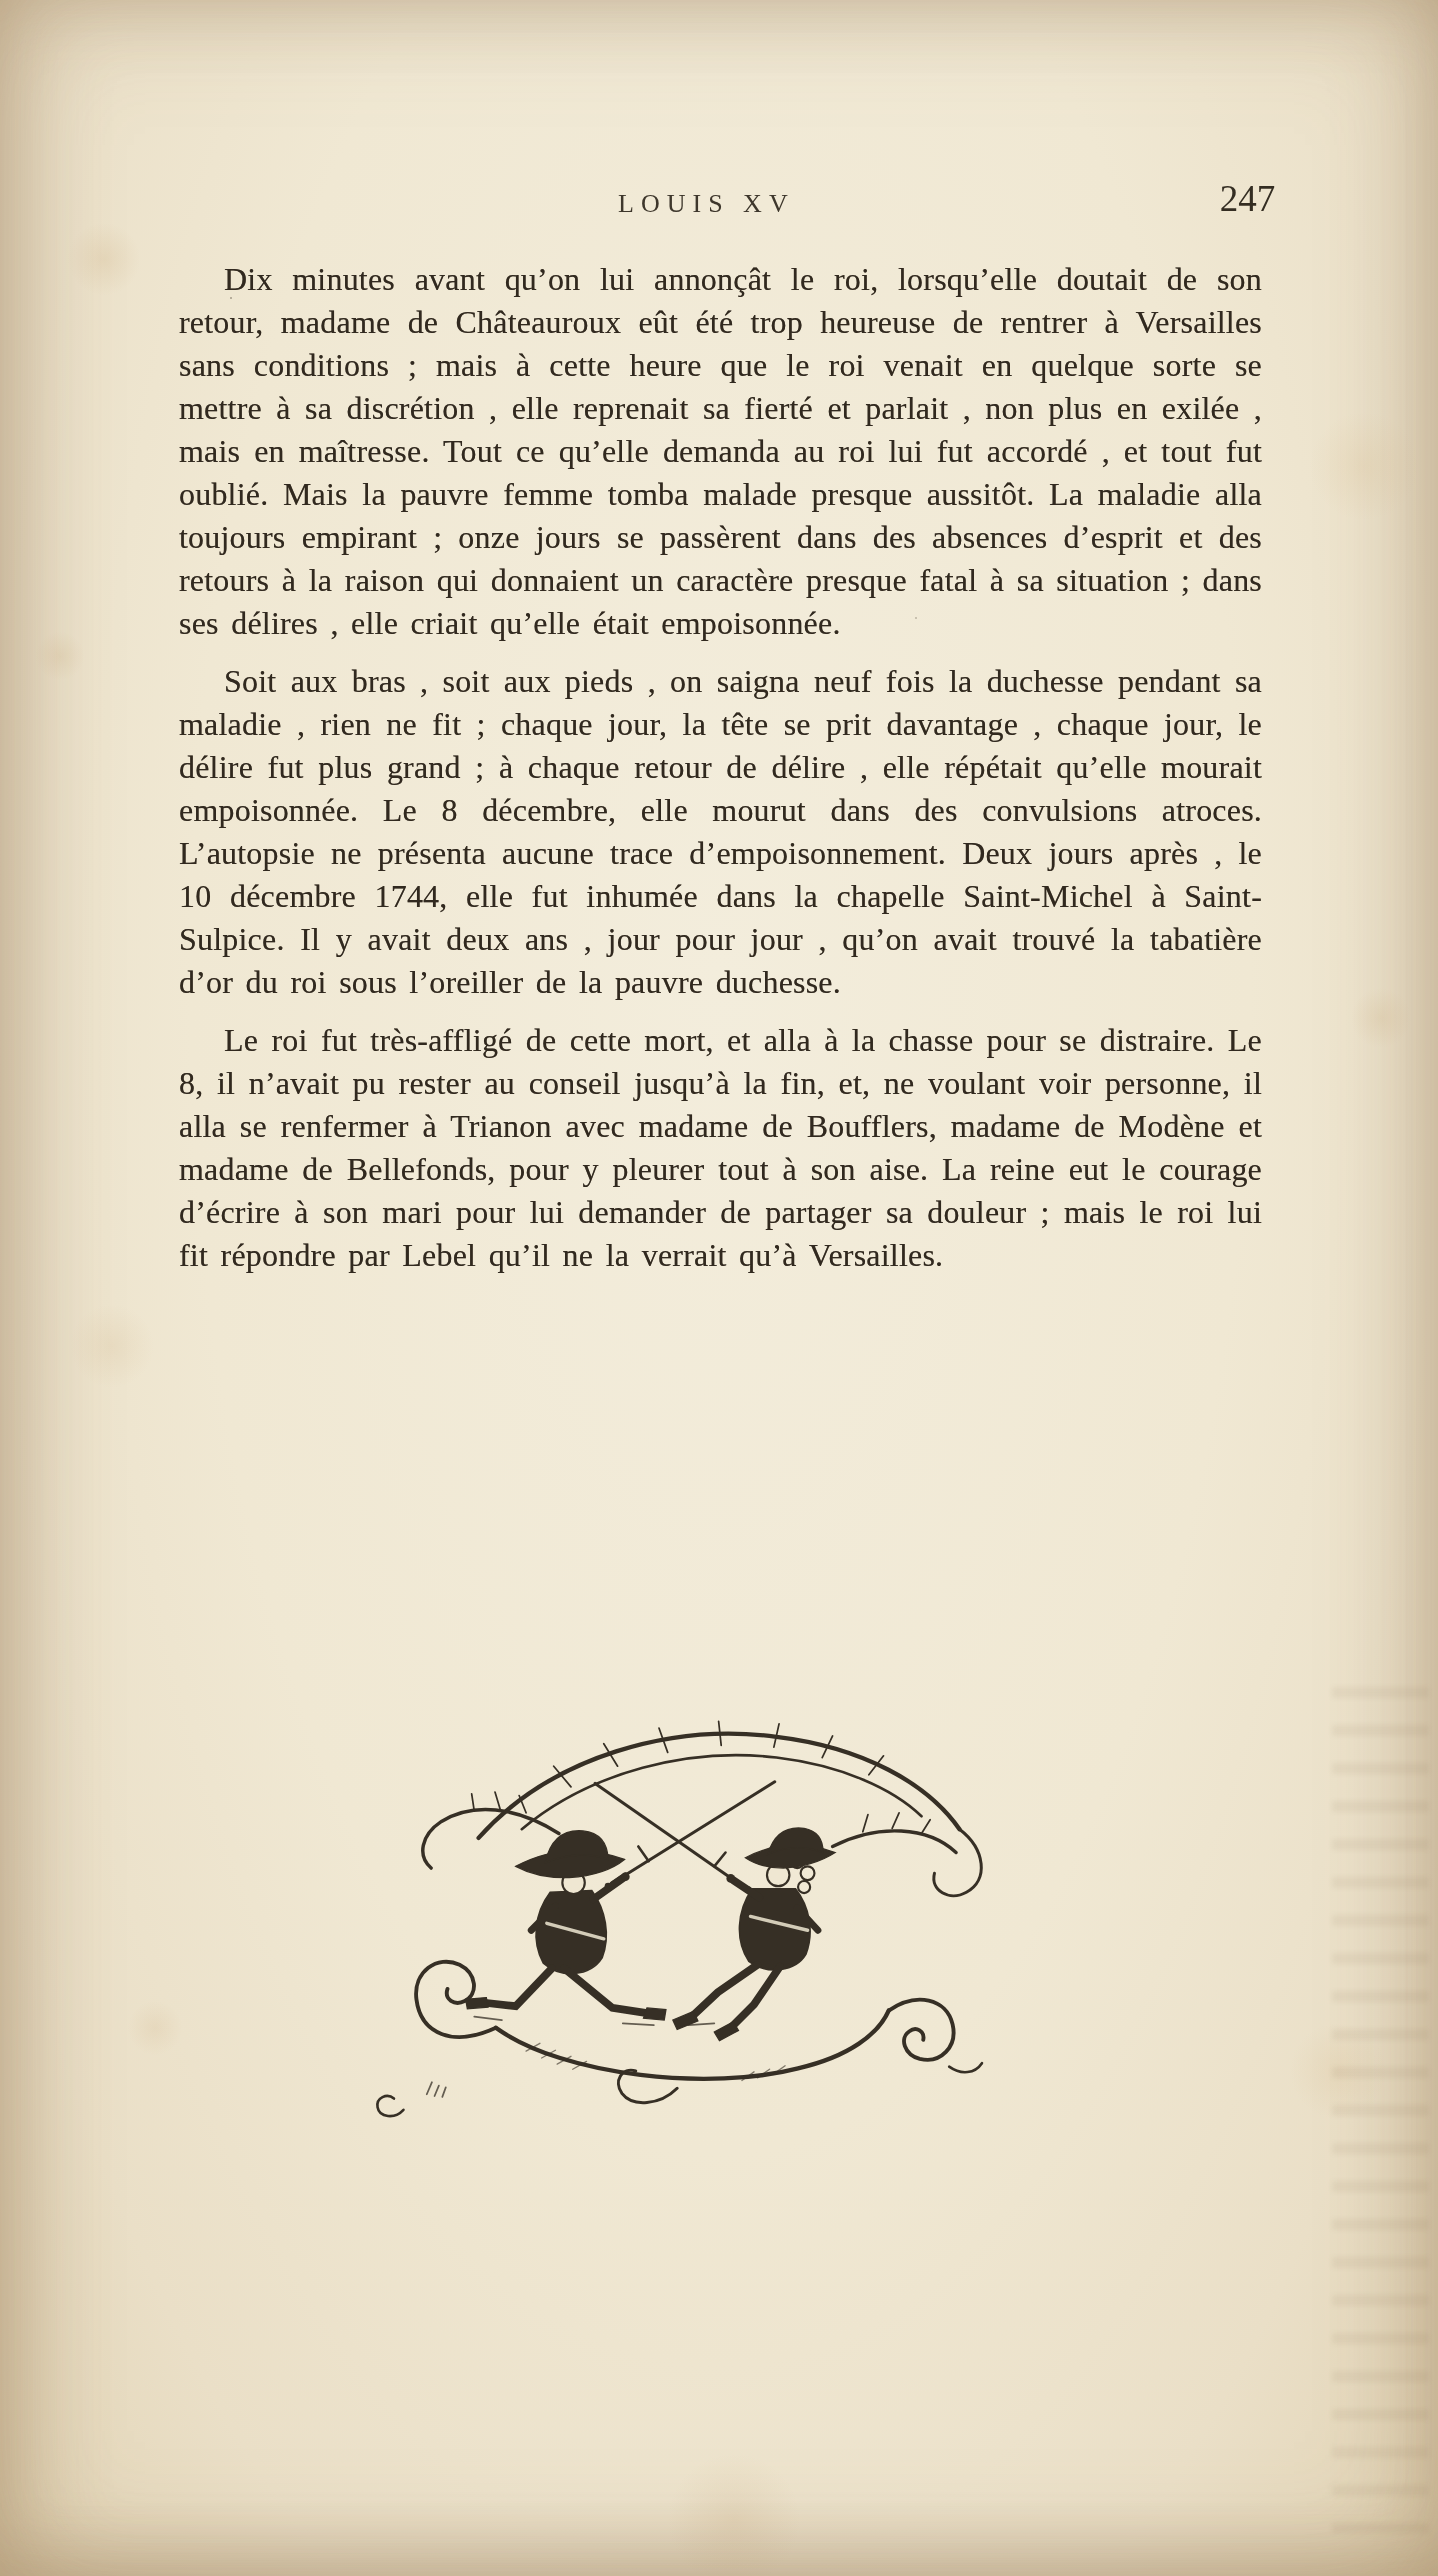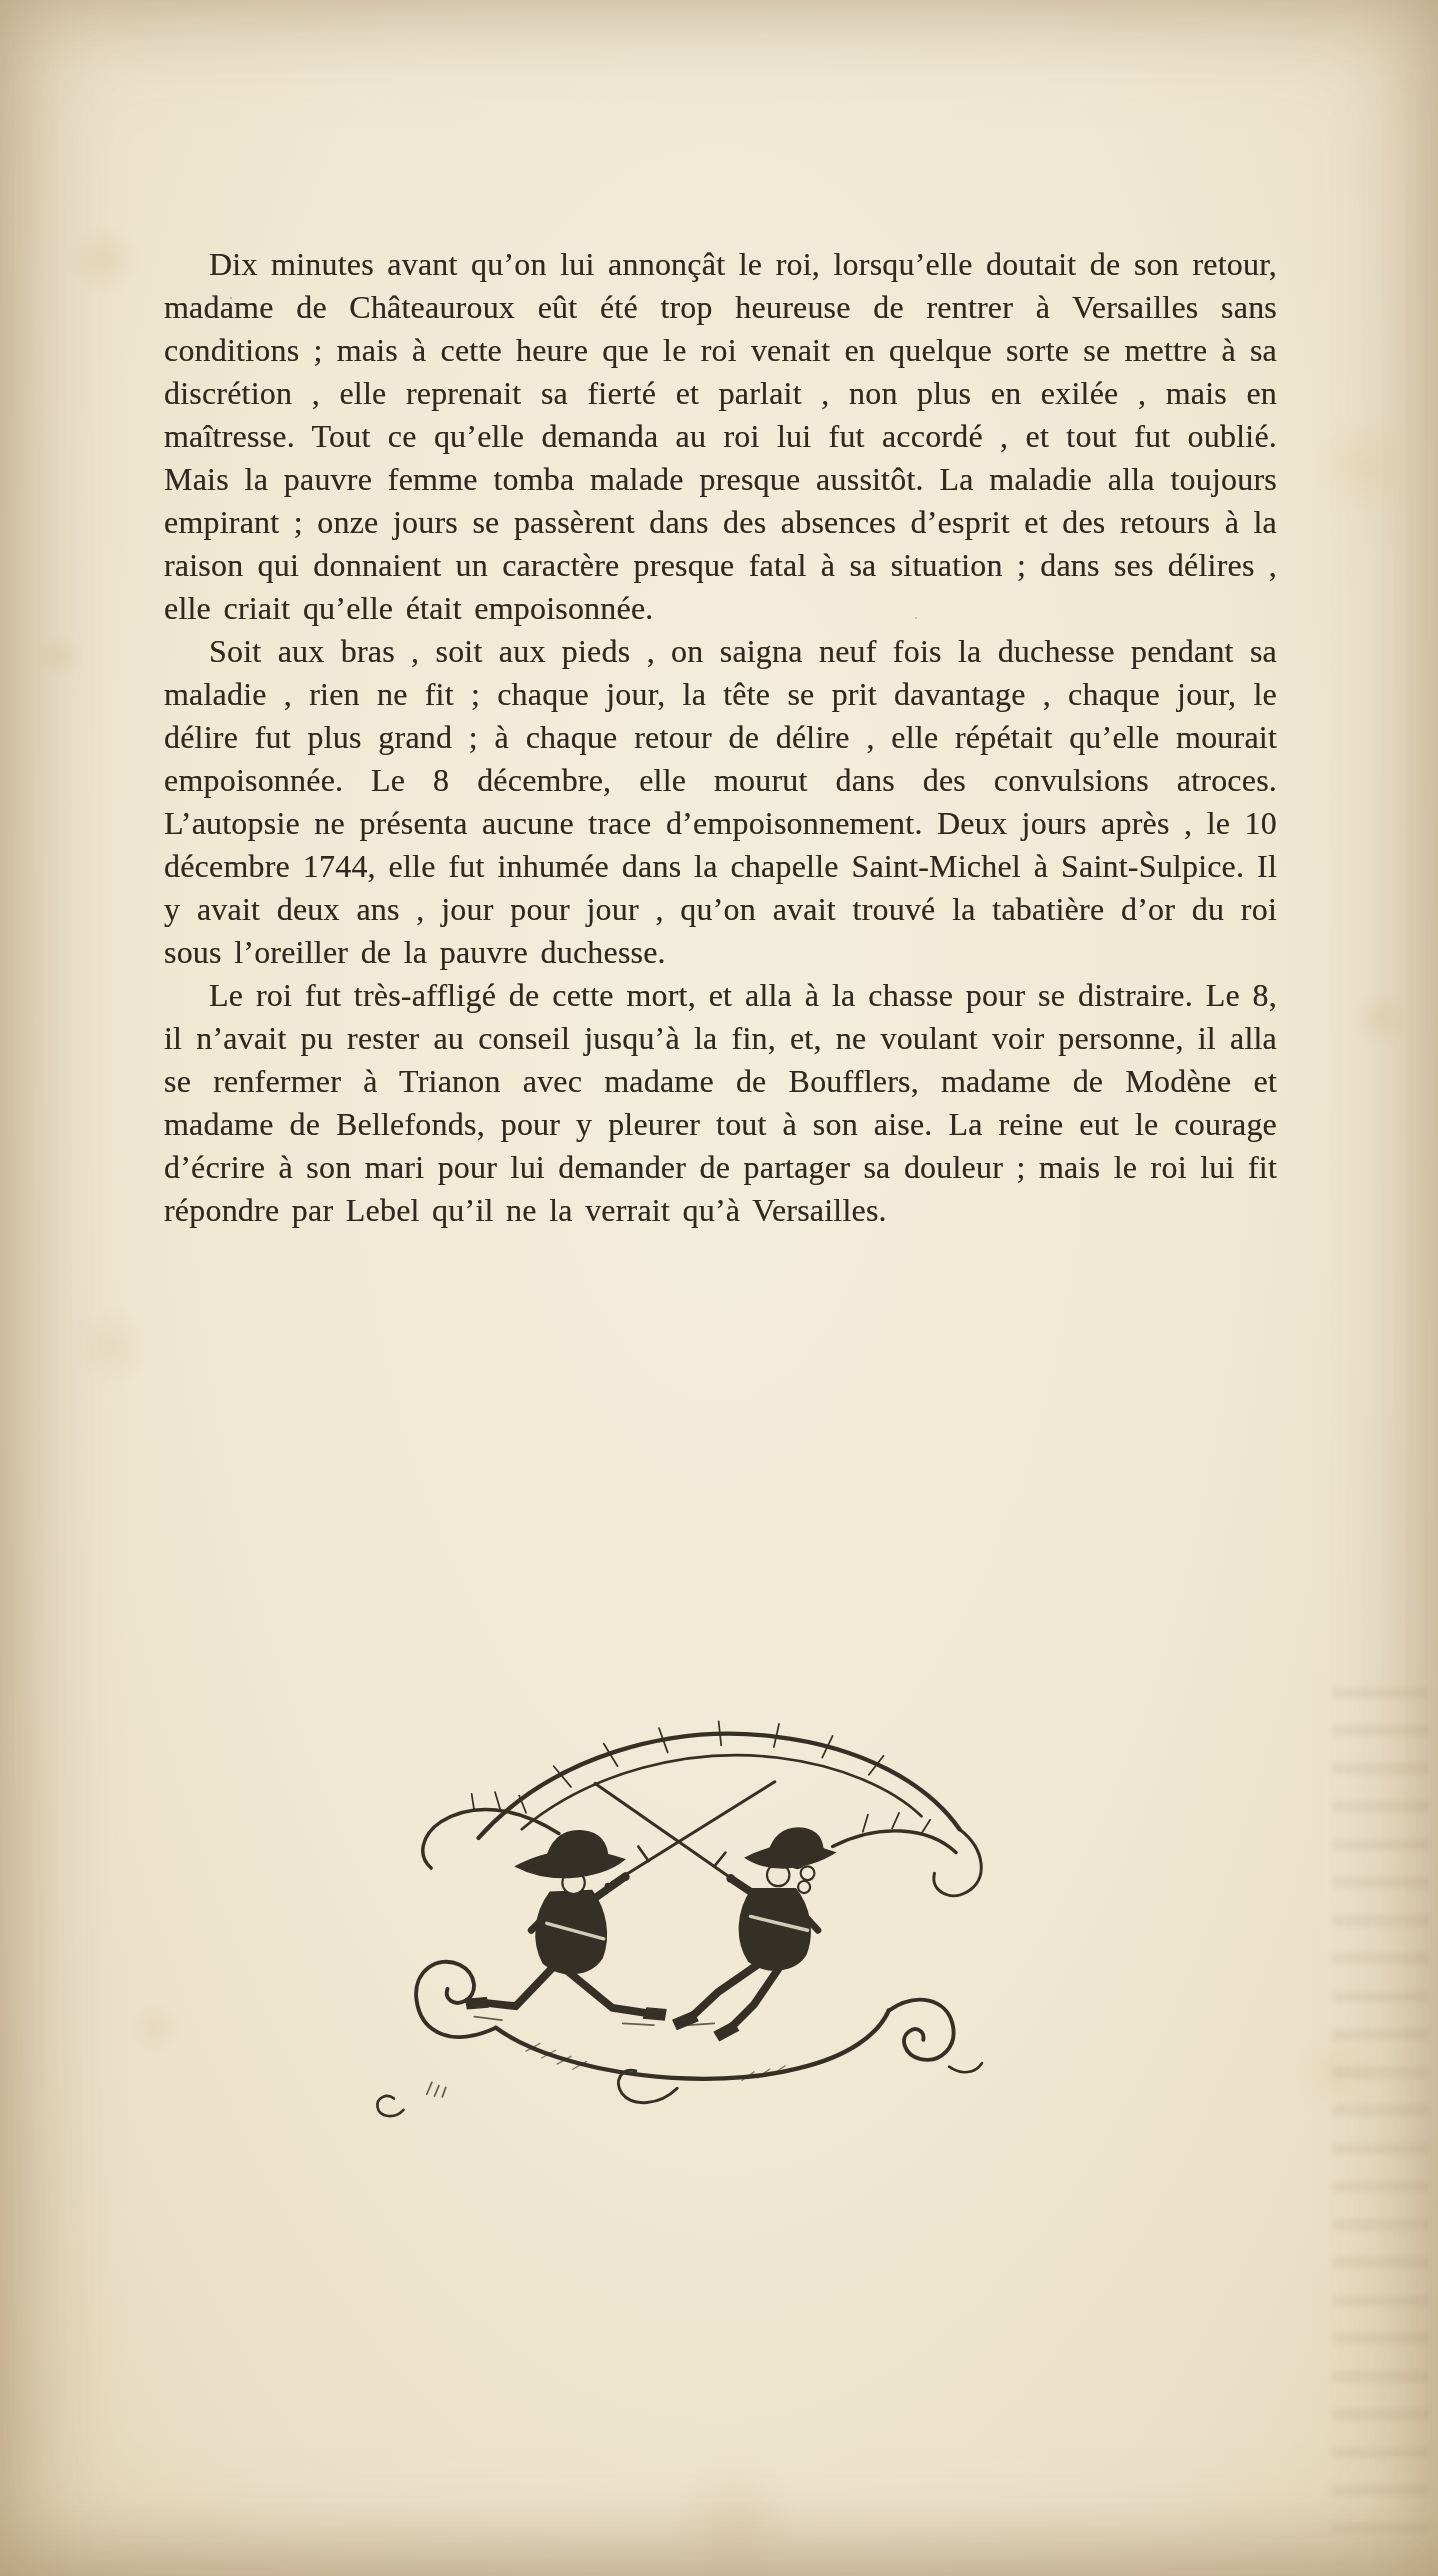--- a/index.html
+++ b/index.html
@@ -69,38 +69,42 @@
     position: absolute;
     top: 243px; left: 164px;
     width: 1113px;
     font-size: 32px;
     line-height: 43px;
     text-align: justify;
     word-spacing: 4.3px;
     letter-spacing: 0.2px;
     text-shadow: 0 0 0.6px rgba(45,35,24,.55);
   }
-  .text-block p { margin: 0; text-indent: 45px; }
+  .text-block p { margin: 15px; text-indent: 45px; }
   .vignette {
     position: absolute;
     top: 1704px;
     left: 50%;
     transform: translateX(-53%);
     width: 708px; height: 449px;
   }
   .vignette svg { display: block; }
 </style>
 </head>
 <body>
 
 <div class="sheet">
 
   <div class="stains"></div>
   <div class="bleedthrough"></div>
 
+  <div class="header">
+    <span class="running-title">LOUIS XV</span>
+    <span class="page-number">247</span>
+  </div>
 
   <div class="text-block">
     <p>Dix minutes avant qu’on lui annonçât le roi, lorsqu’elle doutait de son retour, madame de Châteauroux eût été trop heureuse de rentrer à Versailles sans conditions ; mais à cette heure que le roi venait en quelque sorte se mettre à sa discrétion , elle reprenait sa fierté et parlait , non plus en exilée , mais en maîtresse. Tout ce qu’elle demanda au roi lui fut accordé , et tout fut oublié. Mais la pauvre femme tomba malade presque aussitôt. La maladie alla toujours empirant ; onze jours se passèrent dans des absences d’esprit et des retours à la raison qui donnaient un caractère presque fatal à sa situation ; dans ses délires , elle criait qu’elle était empoisonnée.</p>
     <p>Soit aux bras , soit aux pieds , on saigna neuf fois la duchesse pendant sa maladie , rien ne fit ; chaque jour, la tête se prit davantage , chaque jour, le délire fut plus grand ; à chaque retour de délire , elle répétait qu’elle mourait empoisonnée. Le 8 décembre, elle mourut dans des convulsions atroces. L’autopsie ne présenta aucune trace d’empoisonnement. Deux jours après , le 10 décembre 1744, elle fut inhumée dans la chapelle Saint-Michel à Saint-Sulpice. Il y avait deux ans , jour pour jour , qu’on avait trouvé la tabatière d’or du roi sous l’oreiller de la pauvre duchesse.</p>
     <p>Le roi fut très-affligé de cette mort, et alla à la chasse pour se distraire. Le 8, il n’avait pu rester au conseil jusqu’à la fin, et, ne voulant voir personne, il alla se renfermer à Trianon avec madame de Boufflers, madame de Modène et madame de Bellefonds, pour y pleurer tout à son aise. La reine eut le courage d’écrire à son mari pour lui demander de partager sa douleur ; mais le roi lui fit répondre par Lebel qu’il ne la verrait qu’à Versailles.</p>
   </div>
 
   <div class="vignette">
     <svg width="708" height="449" viewBox="0 0 820 520" aria-hidden="true">
 

